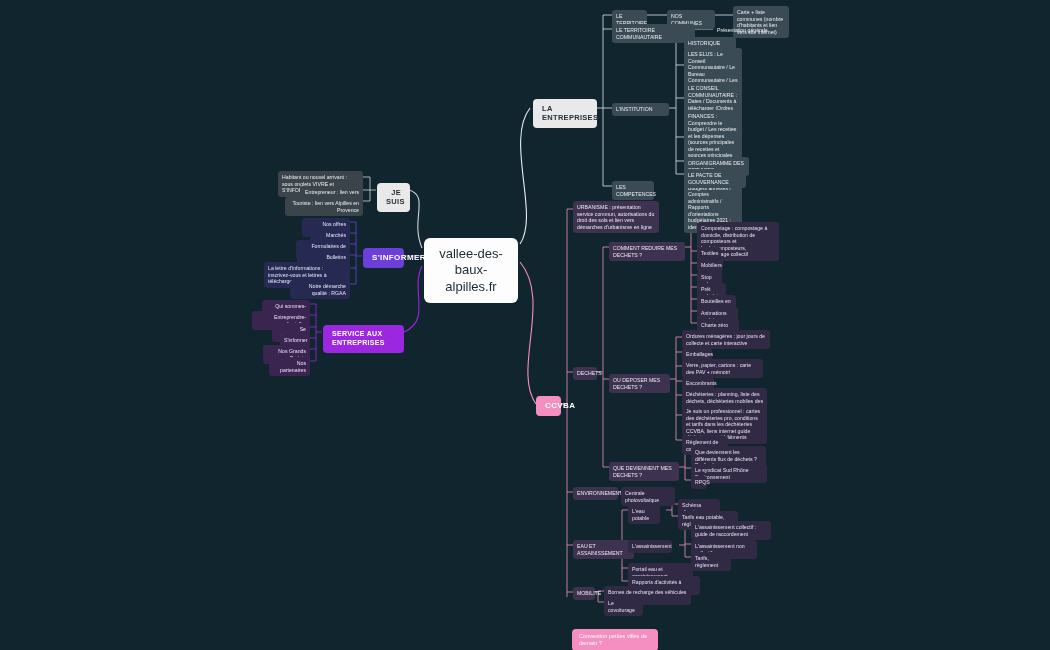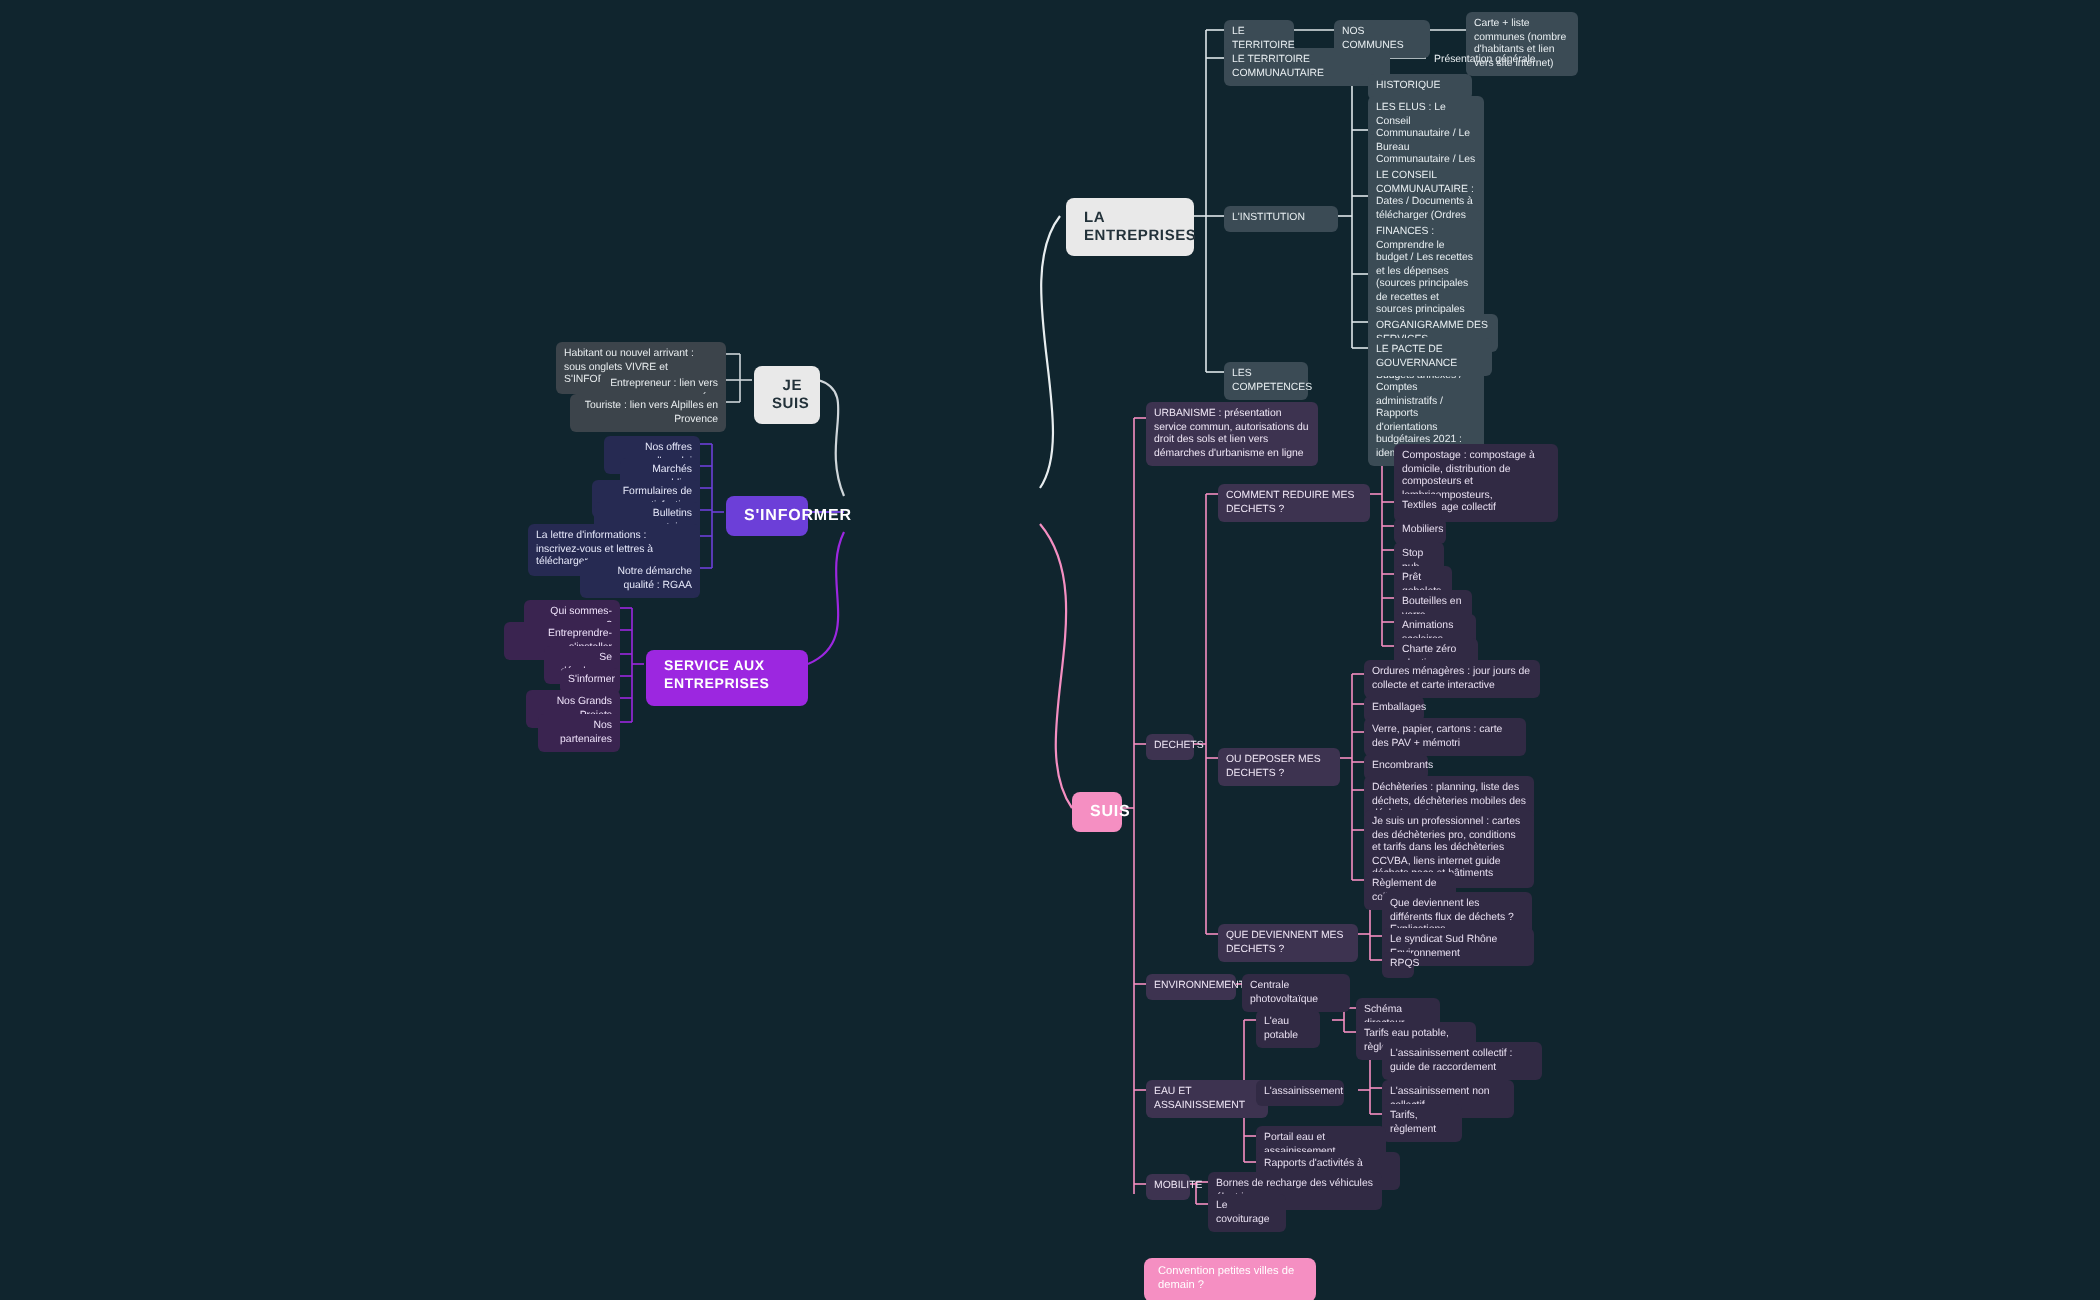--- a/index.html
+++ b/index.html
@@ -172,20 +172,23 @@
         <path d="M685,557 H691"></path>
 
         <path d="M592,592 H598"></path>
         <path d="M598,591 V602"></path>
         <path d="M598,591 H604"></path>
         <path d="M598,602 H604"></path>
       </g>
     </g>
   </svg>
 
+  <div class="node n-root" style="left:424px;top:238px;width:94px;">
+    <span>vallee-des-baux-alpilles.fr</span>
+  </div>
 
   <div class="node n-greymain" style="left:533px;top:99px;width:64px;">
     <span>LA ENTREPRISES</span>
   </div>
 
   <div class="node n-slate" style="left:612px;top:10px;width:35px;">
     <span>LE TERRITOIRE</span>
   </div>
   <div class="node n-slate" style="left:667px;top:10px;width:48px;">
     <span>NOS COMMUNES</span>
@@ -278,21 +281,21 @@
     <span>S'informer</span>
   </div>
   <div class="node n-violet txt-right" style="left:263px;top:345px;width:47px;justify-content:flex-end;">
     <span>Nos Grands Projets</span>
   </div>
   <div class="node n-violet txt-right" style="left:269px;top:357px;width:41px;justify-content:flex-end;">
     <span>Nos partenaires</span>
   </div>
 
   <div class="node n-pinkmain" style="left:536px;top:396px;width:25px;">
-    <span>SUIS</span>
+    <span>CCVBA</span>
   </div>
 
   <div class="node n-plum" style="left:573px;top:201px;width:86px;">
     <span>URBANISME :  présentation service commun, autorisations du droit des sols et lien vers démarches d'urbanisme en ligne</span>
   </div>
 
   <div class="node n-plum" style="left:573px;top:367px;width:24px;">
     <span>DECHETS</span>
   </div>
 

